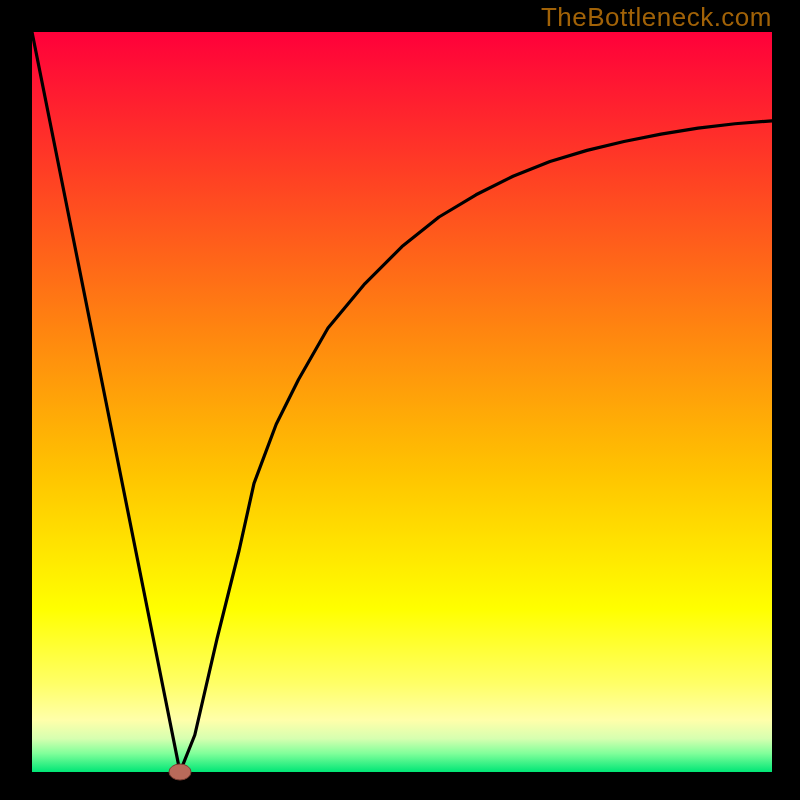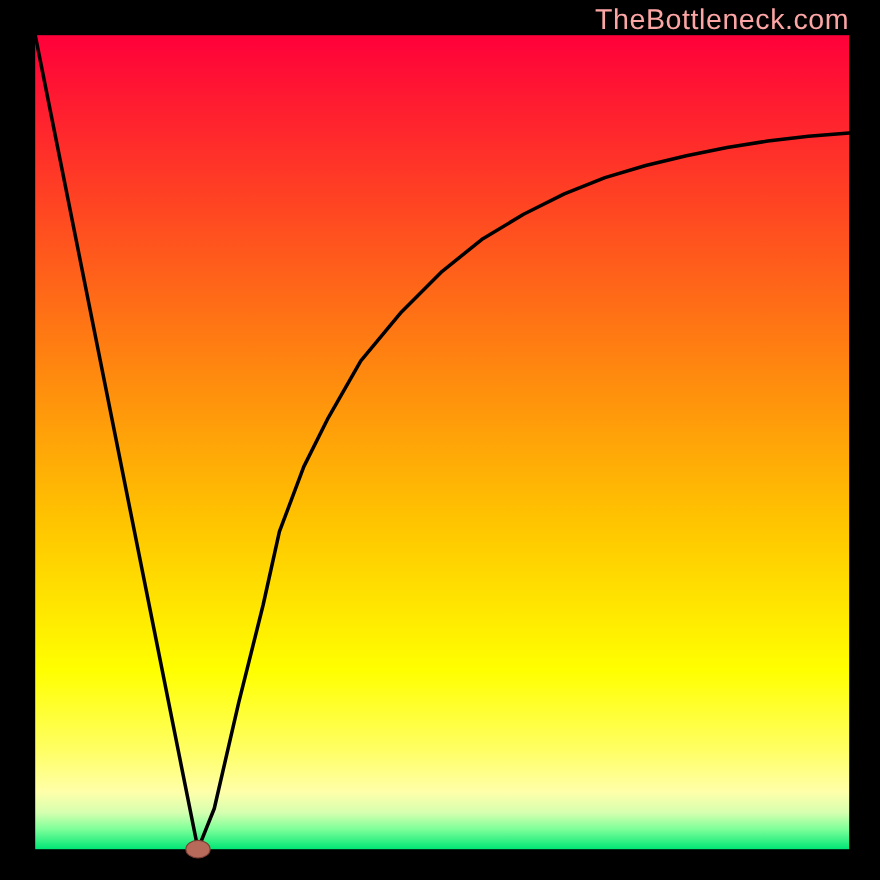--- a/index.html
+++ b/index.html
@@ -13,21 +13,21 @@
   }
   .chart-wrap {
     position: relative;
     width: 800px;
     height: 800px;
   }
   .watermark {
     position: absolute;
     top: 2px;
     right: 28px;
-    color: #fca5a5;
+    color: #a16207;
     font-size: 26px;
     letter-spacing: 0.5px;
     z-index: 10;
   }
   svg {
     display: block;
   }
 </style>
 </head>
 <body>

